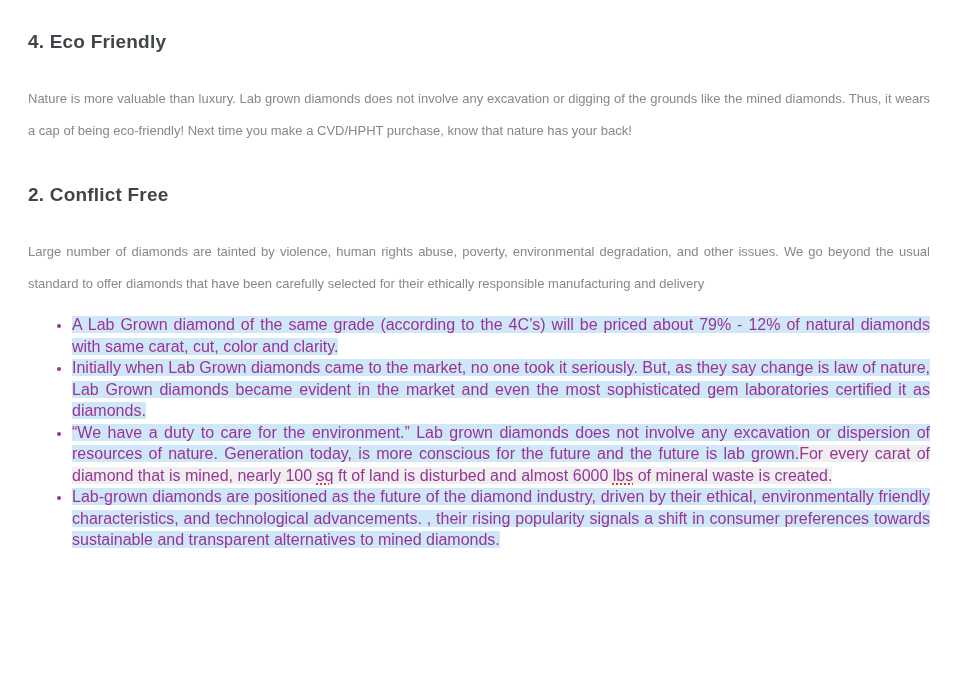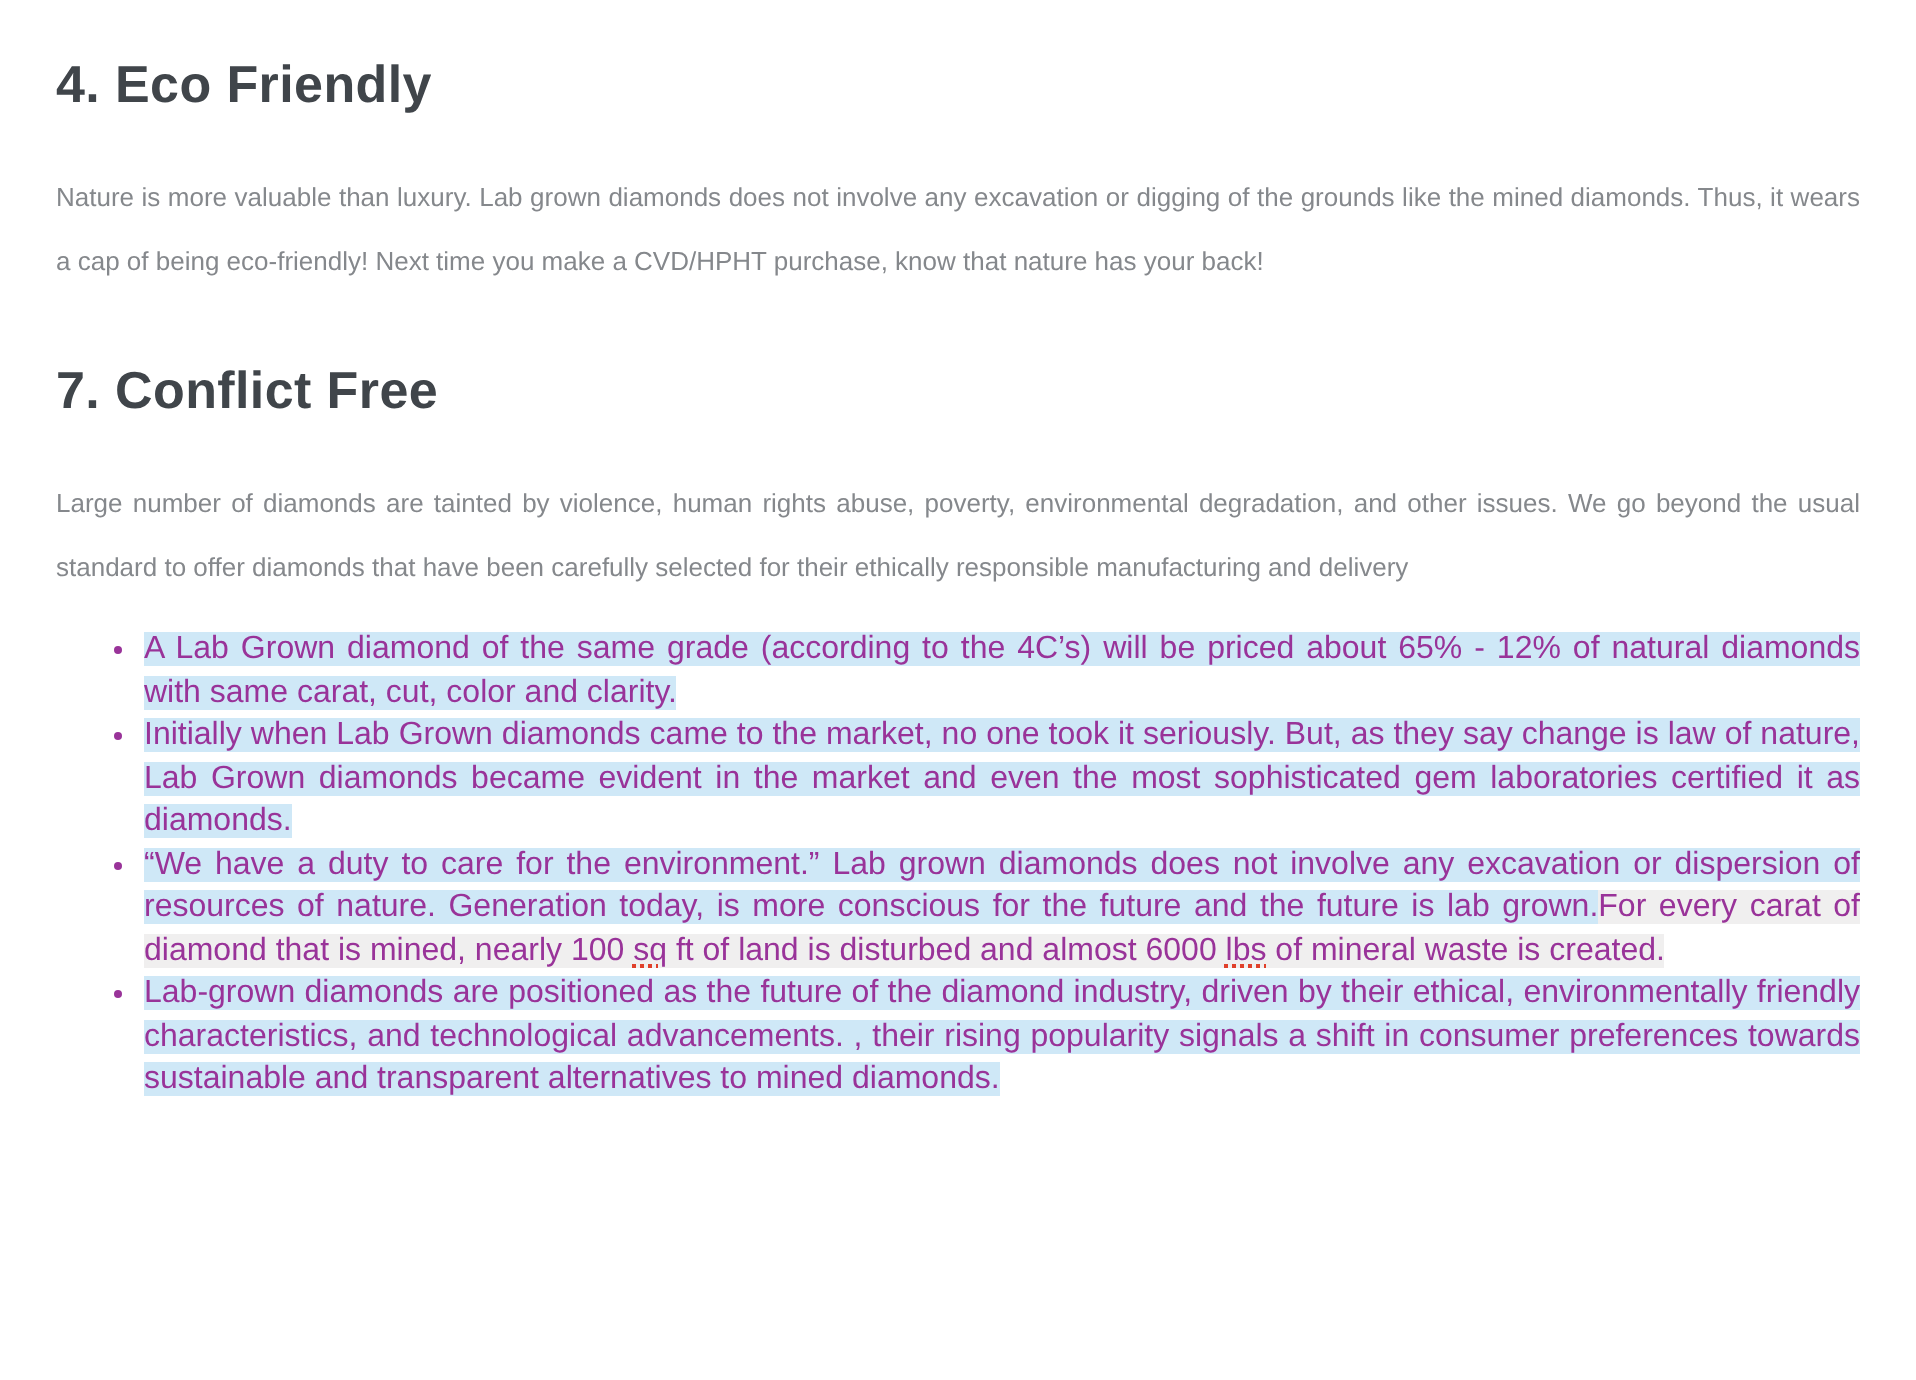--- a/index.html
+++ b/index.html
@@ -12,21 +12,21 @@
     position: relative;
     width: 958px;
     height: 690px;
     background: #ffffff;
     overflow: hidden;
     box-sizing: border-box;
     padding: 0 28px;
   }
   h2.section-title {
     margin: 0;
-    font-size: 26px;
+    font-size: 19px;
     line-height: 30px;
     font-weight: bold;
     color: #40454a;
     letter-spacing: 0.2px;
   }
   h2.first { margin-top: 27px; }
   h2.second { margin-top: 33px; }
   p.body-para {
     margin: 26px 0 0 0;
     font-size: 13px;
@@ -64,24 +64,24 @@
 </style>
 </head>
 <body>
 
 <div class="page">
 
   <h2 class="section-title first">4. Eco Friendly</h2>
 
   <p class="body-para">Nature is more valuable than luxury. Lab grown diamonds does not involve any excavation or digging of the grounds like the mined diamonds. Thus, it wears a cap of being eco-friendly! Next time you make a CVD/HPHT purchase, know that nature has your back!</p>
 
-  <h2 class="section-title second">7. Conflict Free</h2>
+  <h2 class="section-title second">2. Conflict Free</h2>
 
   <p class="body-para">Large number of diamonds are tainted by violence, human rights abuse, poverty, environmental degradation, and other issues. We go beyond the usual standard to offer diamonds that have been carefully selected for their ethically responsible manufacturing and delivery</p>
 
   <ul class="hl-list">
-    <li><span class="hl blue">A Lab Grown diamond of the same grade (according to the 4C’s) will be priced about 65% - 12% of natural diamonds with same carat, cut, color and clarity.</span></li>
+    <li><span class="hl blue">A Lab Grown diamond of the same grade (according to the 4C’s) will be priced about 79% - 12% of natural diamonds with same carat, cut, color and clarity.</span></li>
     <li><span class="hl blue">Initially when Lab Grown diamonds came to the market, no one took it seriously. But, as they say change is law of nature, Lab Grown diamonds became evident in the market and even the most sophisticated gem laboratories certified it as diamonds.</span></li>
     <li><span class="hl blue">“We have a duty to care for the environment.” Lab grown diamonds does not involve any excavation or dispersion of resources of nature. Generation today, is more conscious for the future and the future is lab grown.</span><span class="hl gray">For every carat of diamond that is mined, nearly 100 </span><span class="hl gray spell">sq</span><span class="hl gray"> ft of land is disturbed and almost 6000 </span><span class="hl gray spell">lbs</span><span class="hl gray"> of mineral waste is created.</span></li>
     <li><span class="hl blue">Lab-grown diamonds are positioned as the future of the diamond industry, driven by their ethical, environmentally friendly characteristics, and technological advancements. , their rising popularity signals a shift in consumer preferences towards sustainable and transparent alternatives to mined diamonds.</span></li>
   </ul>
 
 </div>
 
 </body></html>

